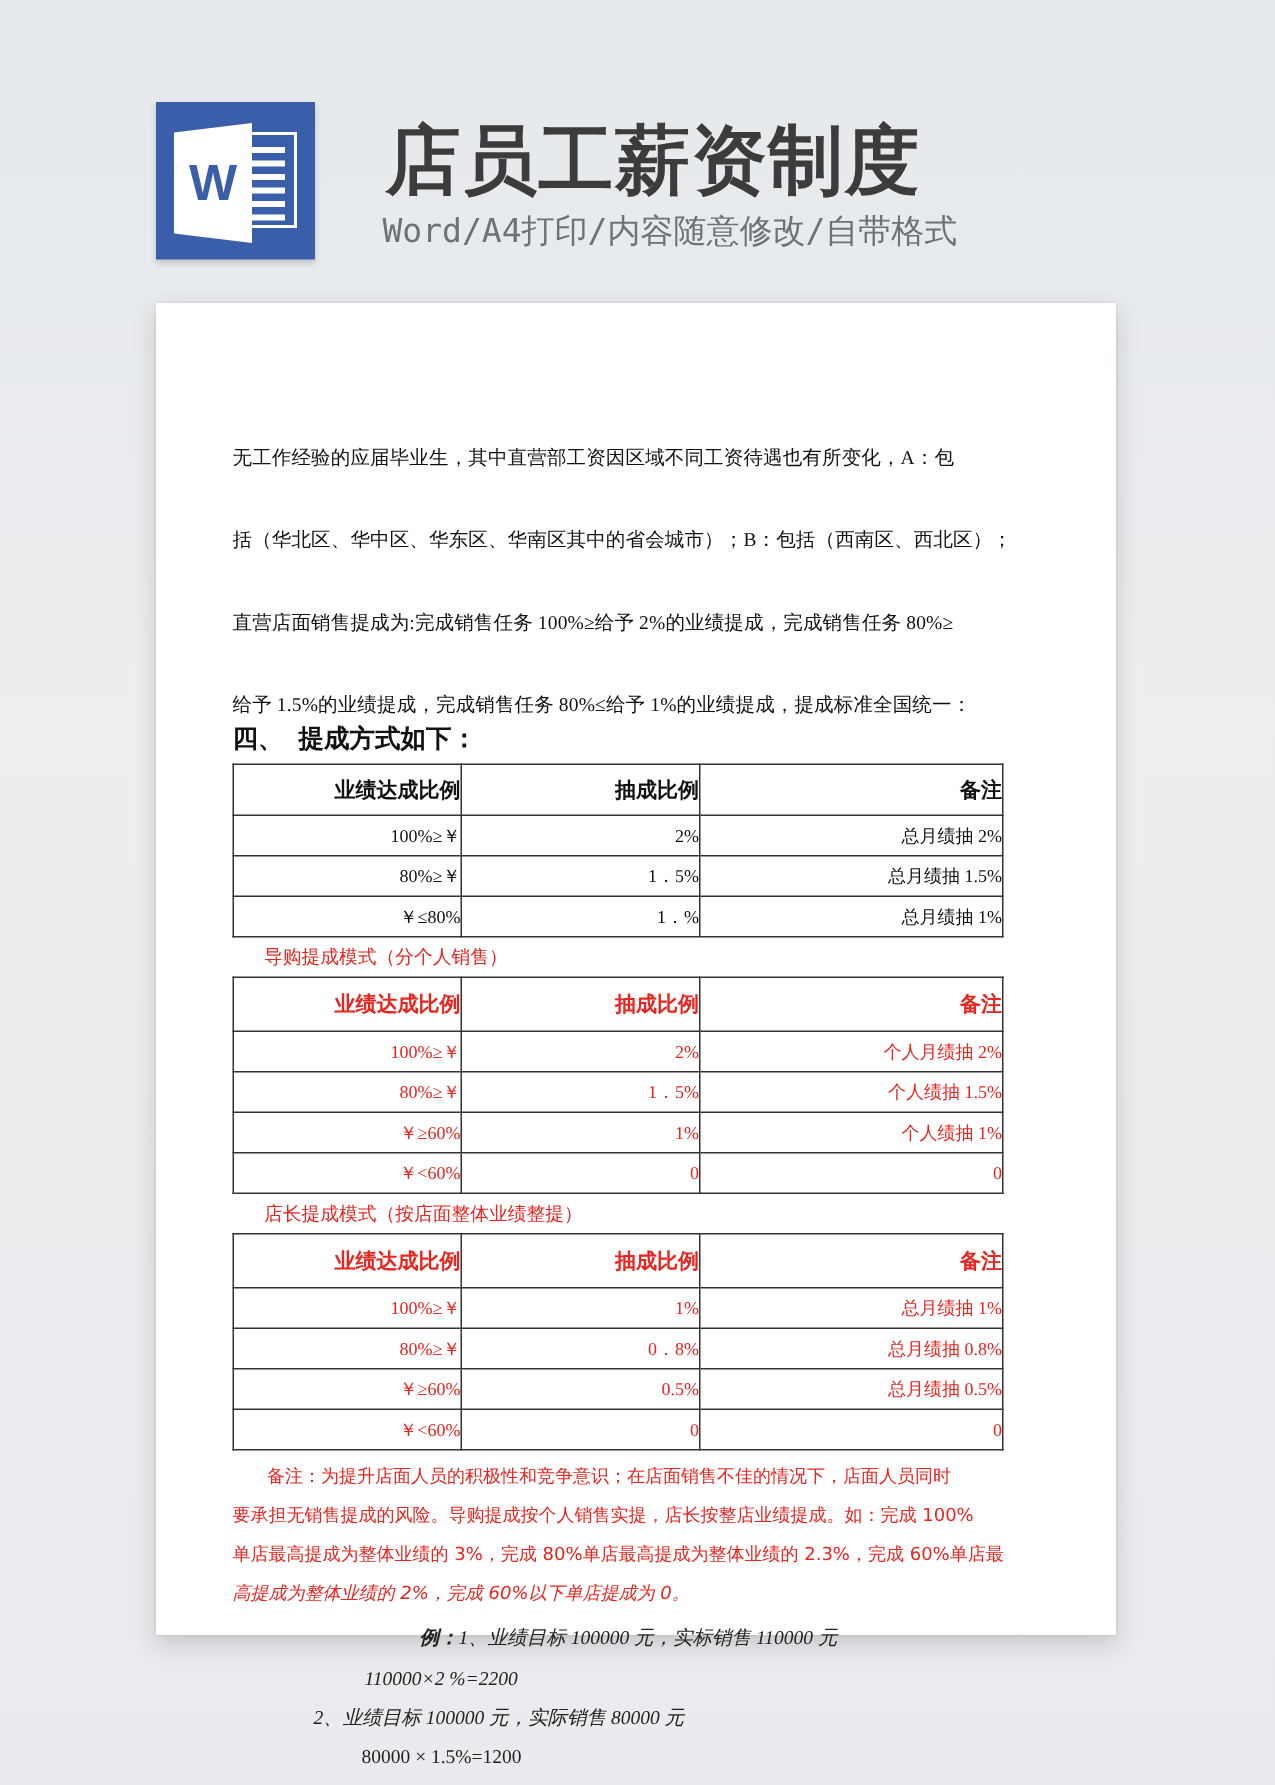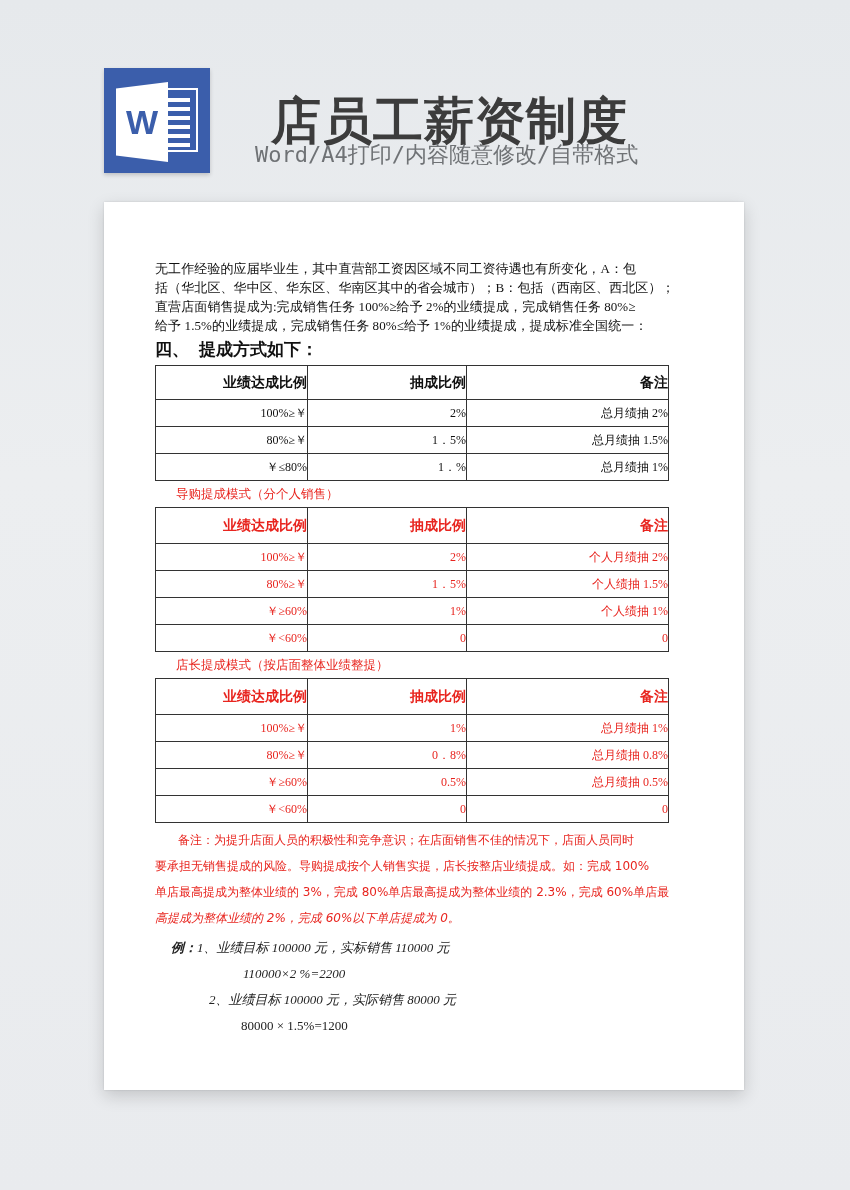--- a/index.html
+++ b/index.html
@@ -60,21 +60,21 @@
       font-family: "Liberation Sans", "DejaVu Sans", sans-serif;
       font-weight: bold;
       font-size: 34px;
       color: #3b5eab;
       line-height: 40px;
     }
     .banner-title {
       position: absolute;
       left: 255px;
       top: 70px;
-      margin: 16px;
+      margin: 2px;
       font-family: "DejaVu Sans", "Liberation Sans", sans-serif;
       font-weight: bold;
       font-size: 50px;
       letter-spacing: 1px;
       color: #3c3c3c;
       line-height: 70px;
       white-space: nowrap;
       text-align: right;
     }
     .banner-subtitle {
@@ -104,21 +104,21 @@
       width: 512px;
       color: #111111;
     }
     .intro {
       margin: 0;
       font-size: 13px;
       line-height: 19px;
       text-align: justify;
       letter-spacing: 0.1px;
     }
-    .intro span { display: block; white-space: nowrap; }
+    .intro span { display: block; white-space: nowrap; margin-top: 36px; }
     .section-heading {
       margin: 2px 0 4px 0;
       font-family: "DejaVu Sans", "Liberation Sans", sans-serif;
       font-weight: bold;
       font-size: 17px;
       line-height: 24px;
       color: #111;
       white-space: nowrap;
     }
     .section-heading .num { margin-right: 10px; }
@@ -167,21 +167,21 @@
     .note span { display: block; white-space: nowrap; }
     .note .first { padding-left: 23px; }
     .note .italic { font-style: italic; }
     .examples {
       margin: 4px 0 0 0;
       font-size: 13px;
       line-height: 26px;
       color: #222;
     }
     .examples span { display: block; white-space: nowrap; }
-    .examples .ex1 { padding-left: 16px; font-style: italic; }
+    .examples .ex1 { padding-left: 16px; font-style: italic; text-align: center; }
     .examples .ex1 .lead { font-weight: bold; font-family: "DejaVu Sans", sans-serif; }
     .examples .ex1calc { padding-left: 88px; font-style: italic; }
     .examples .ex2 { padding-left: 54px; font-style: italic; }
     .examples .ex2calc { padding-left: 86px; }
   </style>
 </head>
 <body>
 
 <div class="word-icon">
   <div class="lines">

